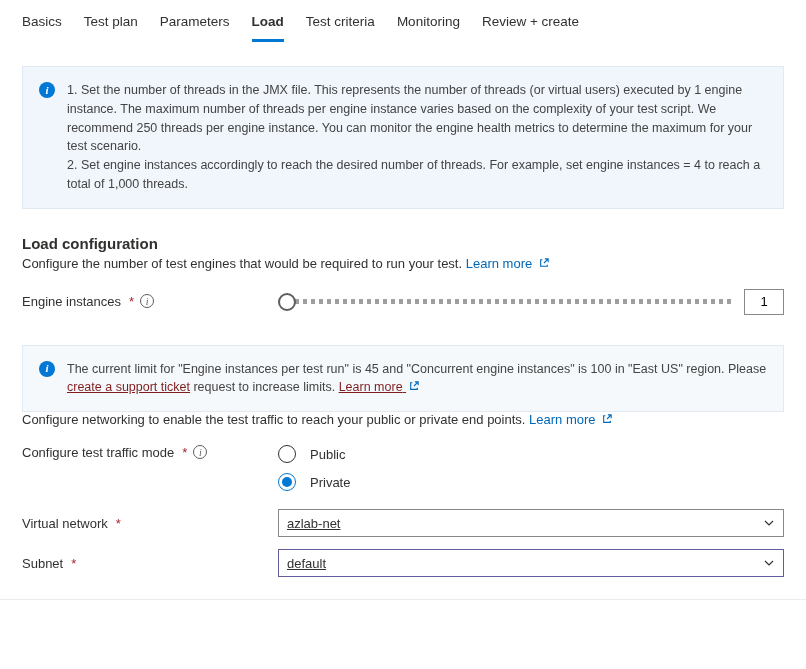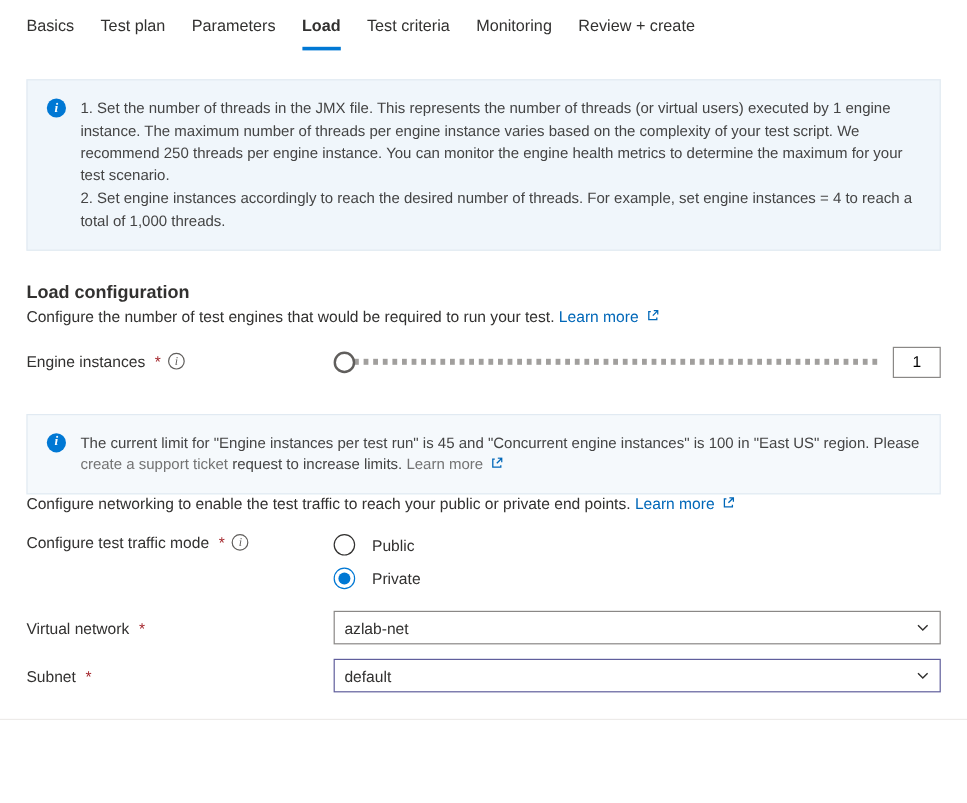--- a/index.html
+++ b/index.html
@@ -64,21 +64,21 @@
     font-weight: 600;
     color: #323130;
     margin: 26px 0 4px 0;
   }
   .section-desc {
     font-size: 13px;
     color: #323130;
     margin-bottom: 18px;
   }
   a.link { color: #0067b8; text-decoration: none; cursor:pointer; }
-  a.ulink { color: #737373; cursor:pointer; }
+  a.ulink { color: #7f1d1d; text-decoration: underline; cursor:pointer; }
   .ext-icon {
     display:inline-block; width:10px; height:10px; margin-left:3px;
     vertical-align: 0px;
   }
   .ext-icon svg { display:block; }
   .row {
     display: flex;
     align-items: center;
     margin-bottom: 12px;
   }
@@ -116,21 +116,21 @@
   .radio-item { display:flex; align-items:center; gap:14px; font-size:13px; cursor:pointer; }
   .radio-outer {
     width:18px; height:18px; border:1px solid #323130; border-radius:50%;
     display:flex; align-items:center; justify-content:center;
   }
   .radio-outer.checked { border-color:#0078d4; }
   .radio-inner { width:10px; height:10px; border-radius:50%; background:#0078d4; }
   .select {
     flex:1; height:28px; border:1px solid #8a8886; background:#fff;
     display:flex; align-items:center; justify-content:space-between;
-    padding:0 8px; font-size:13px; cursor:pointer;
+    padding:0 8px; font-size:13px; cursor:pointer;text-decoration:underline;
   }
   .select.accent { border-color:#8664a7; border-color:#605e9c; }
   .chevron { width:12px; height:12px; }
   .footer {
     border-top:1px solid #edebe9; margin-top:22px;
     padding:18px 22px; display:flex; gap:12px;
   }
 </style>
 </head>
 <body>

